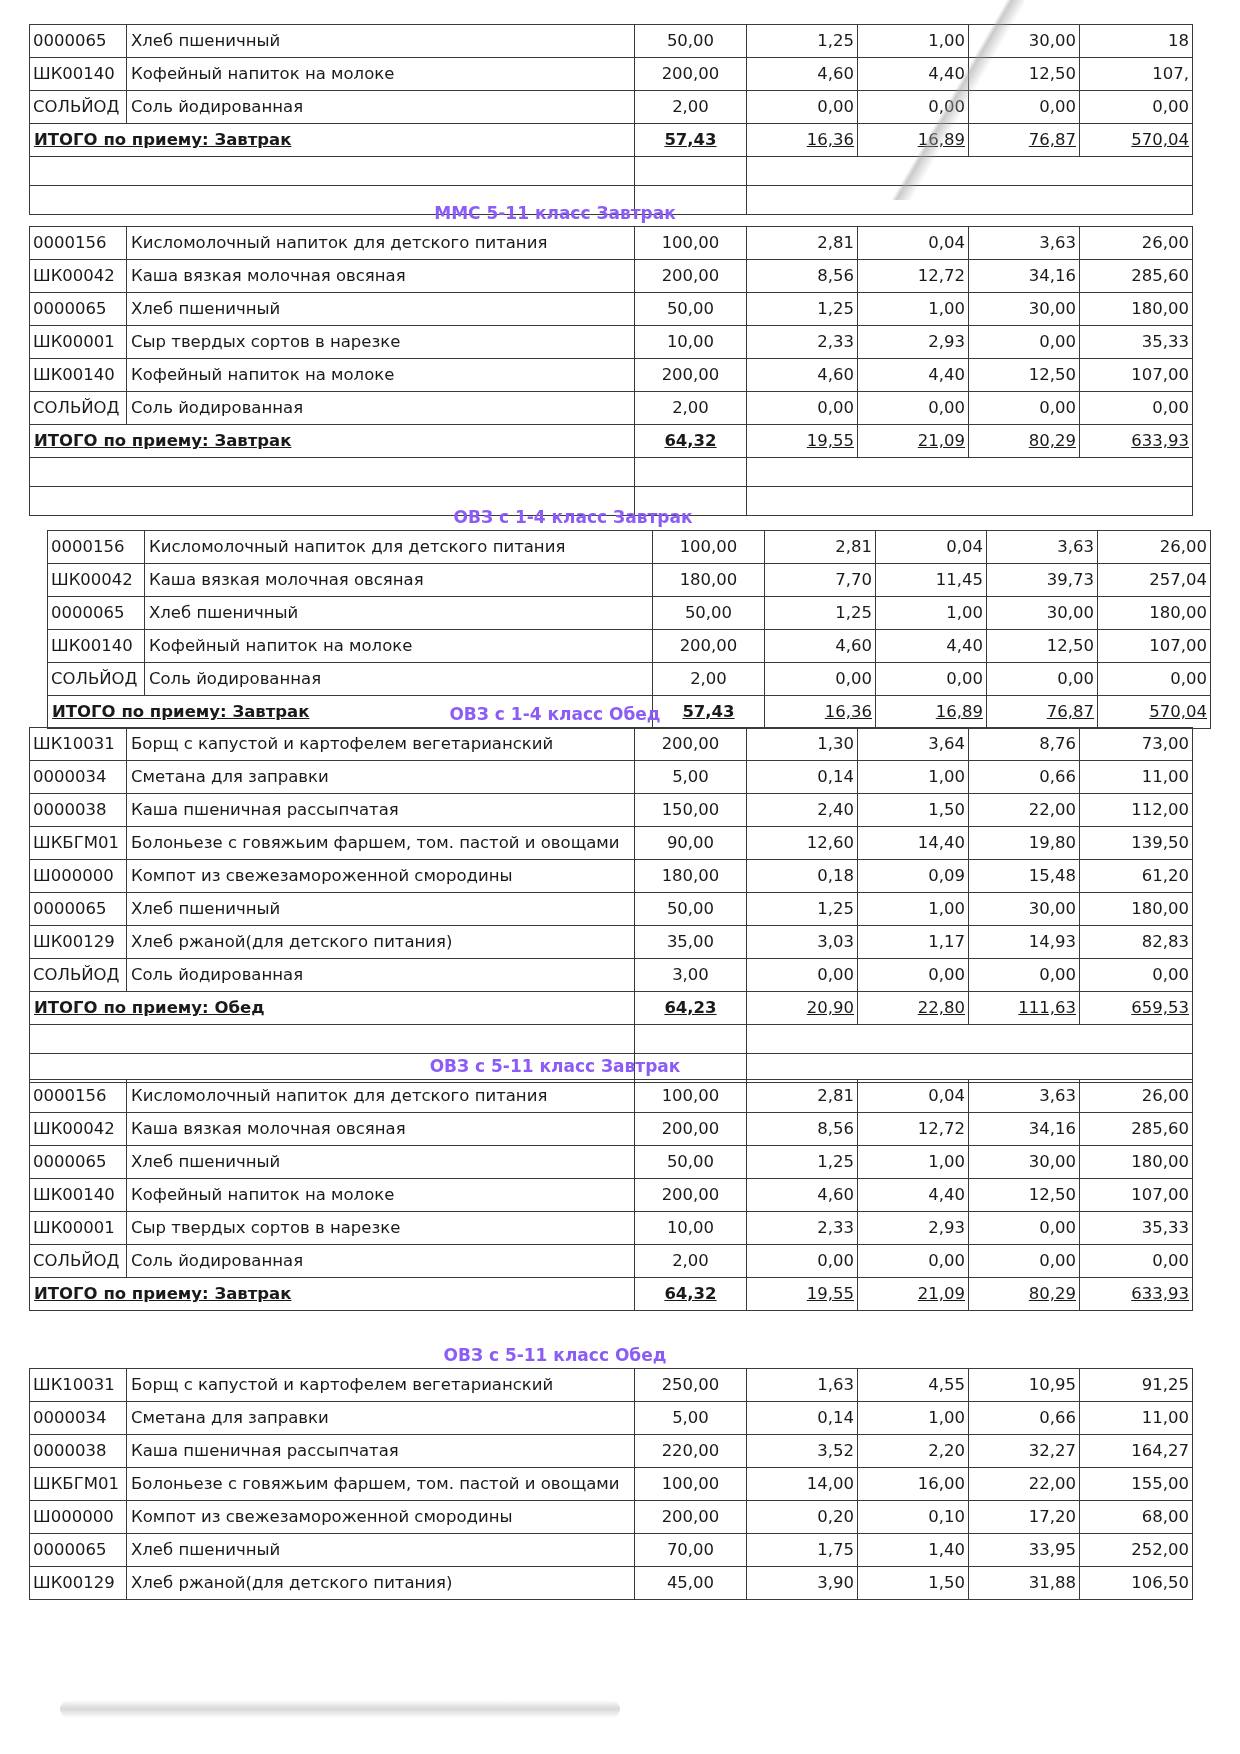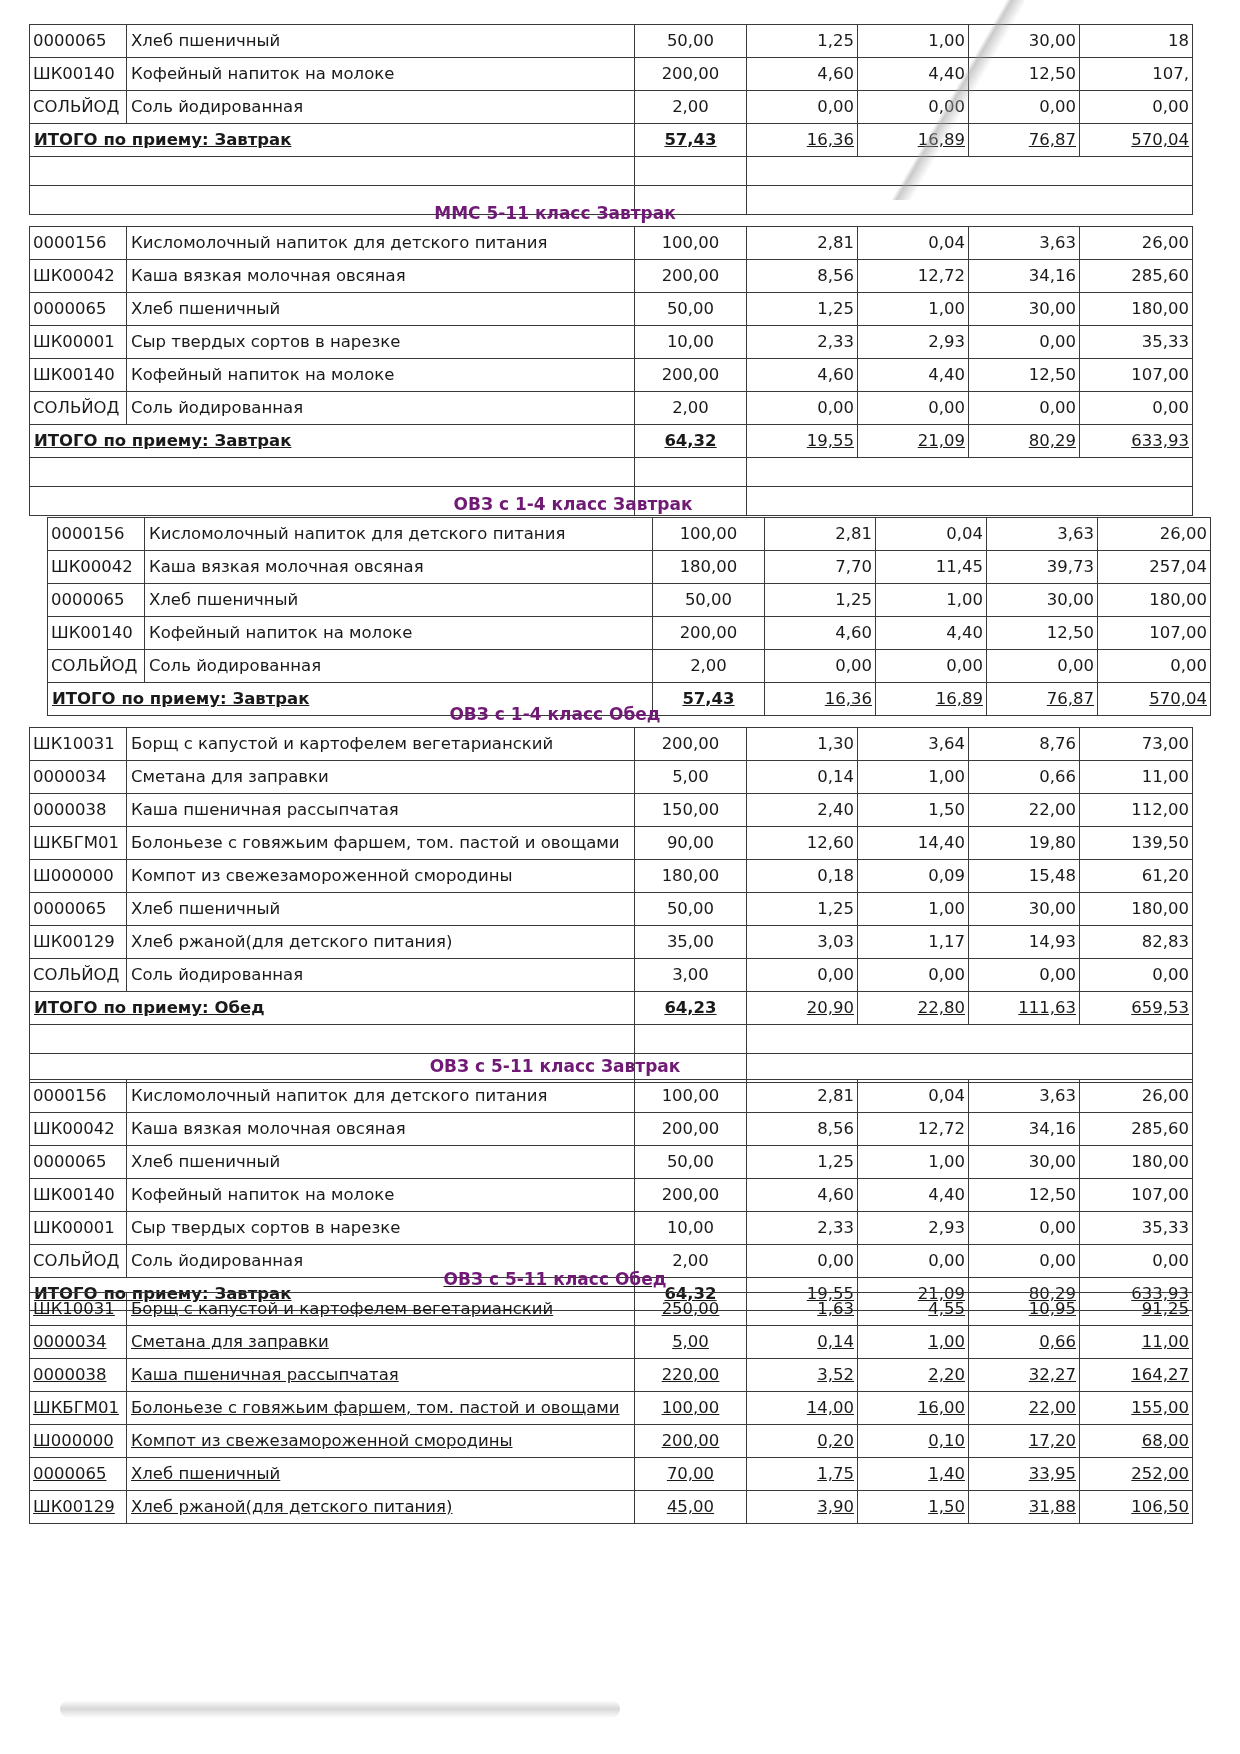--- a/index.html
+++ b/index.html
@@ -4,21 +4,21 @@
 <style>
   html, body { margin: 0; padding: 0; background: #ffffff; }
   body {
     width: 1240px; height: 1754px; position: relative; overflow: hidden;
     font-family: "DejaVu Sans", sans-serif; color: #1a1a1a;
   }
   .page { position: absolute; left: 0; top: 0; width: 1024px; height: 1754px; }
   .block { position: absolute; left: 29px; width: 1052px; }
   .section-title {
     width: 1052px; text-align: center; font-weight: bold; font-size: 17px;
-    height: 28px; line-height: 30px; color: #701a75;
+    height: 28px; line-height: 30px; color: #8b5cf6;
   }
   table { border-collapse: collapse; table-layout: fixed; width: 1052px; }
   td {
     border: 1.3px solid #3a3a3a; height: 32px; padding: 0 4px; font-size: 16.5px;
     white-space: nowrap; overflow: hidden; line-height: 1;
   }
   col.c-code { width: 97px; }
   col.c-name { width: 508px; }
   col.c-qty { width: 112px; }
   col.c-n { width: 111px; }
@@ -187,21 +187,21 @@
               <td class="" colspan="4"></td>
             </tr>
             <tr class="blank">
               <td class="" colspan="2"></td>
               <td class=""></td>
               <td class="" colspan="4"></td>
             </tr>
           </tbody>
         </table>
       </div>
-      <div class="block" style="top: 489px; padding-left: 18px;">
+      <div class="block" style="top: 502px; padding-left: 18px;">
         <div class="section-title">ОВЗ с 1-4 класс Завтрак</div>
         <table>
           <colgroup>
             <col class="c-code">
             <col class="c-name">
             <col class="c-qty">
             <col class="c-n">
             <col class="c-n">
             <col class="c-n">
             <col class="c-kcal">
@@ -440,21 +440,21 @@
               <td class="label" colspan="2">ИТОГО по приему: Завтрак</td>
               <td class="qty">64,32</td>
               <td class="num">19,55</td>
               <td class="num">21,09</td>
               <td class="num">80,29</td>
               <td class="num">633,93</td>
             </tr>
           </tbody>
         </table>
       </div>
-      <div class="block" style="top: 1264px; text-decoration: underline;">
+      <div class="block" style="top: 1340px;">
         <div class="section-title">ОВЗ с 5-11 класс Обед</div>
         <table>
           <colgroup>
             <col class="c-code">
             <col class="c-name">
             <col class="c-qty">
             <col class="c-n">
             <col class="c-n">
             <col class="c-n">
             <col class="c-kcal">

